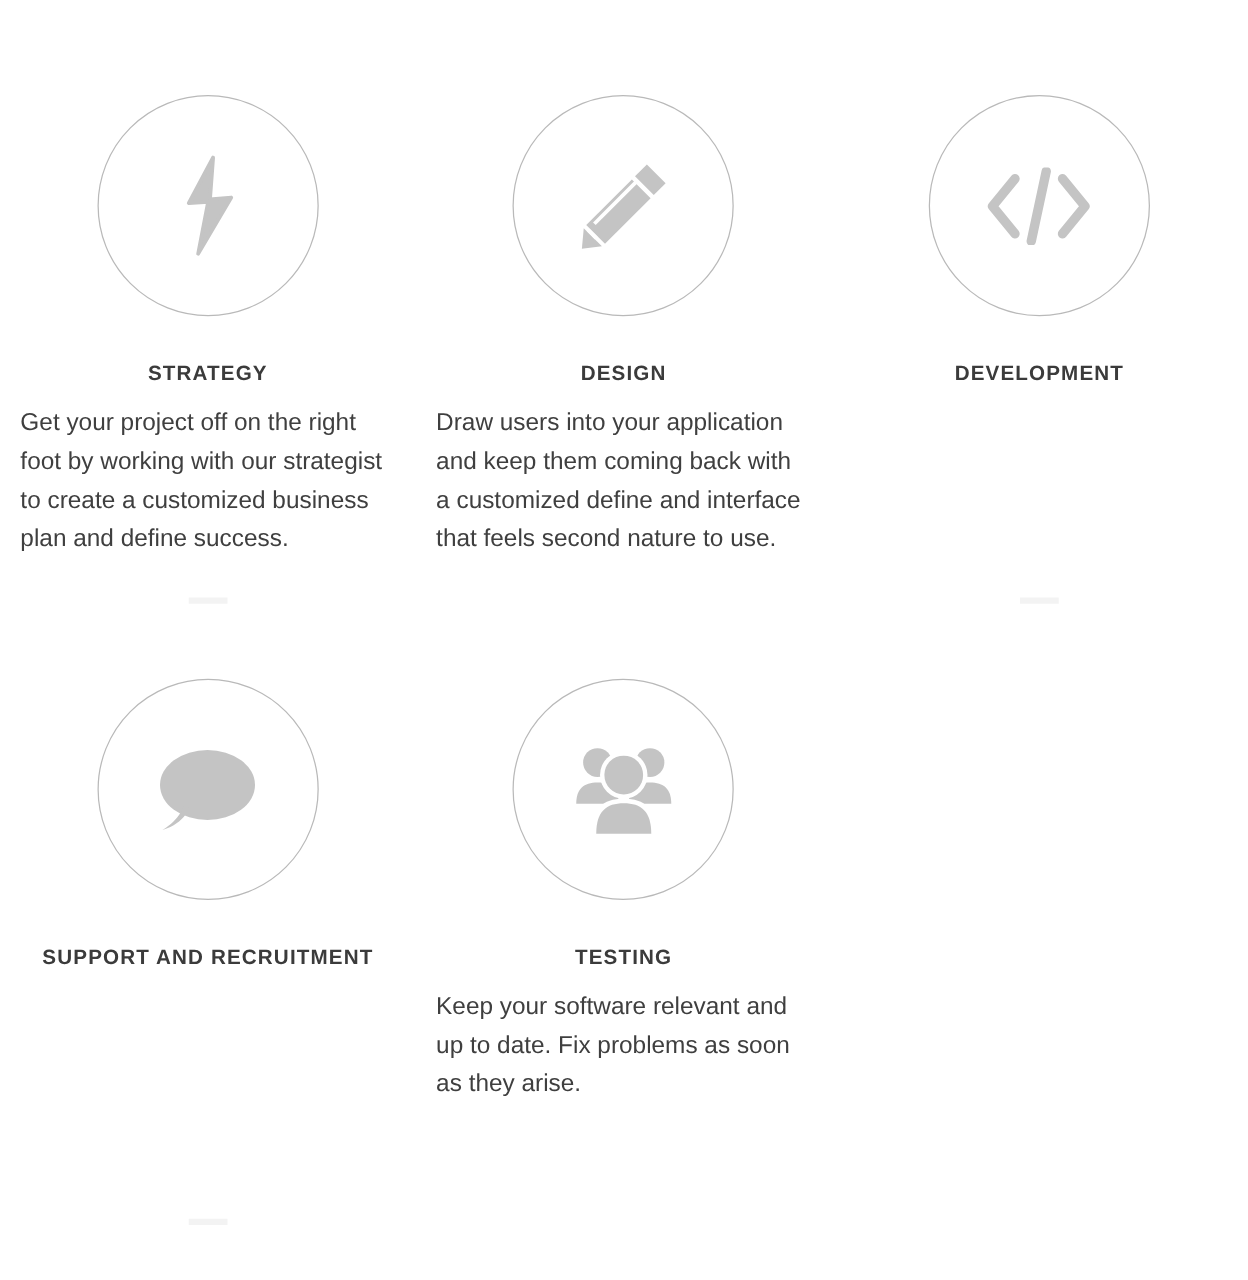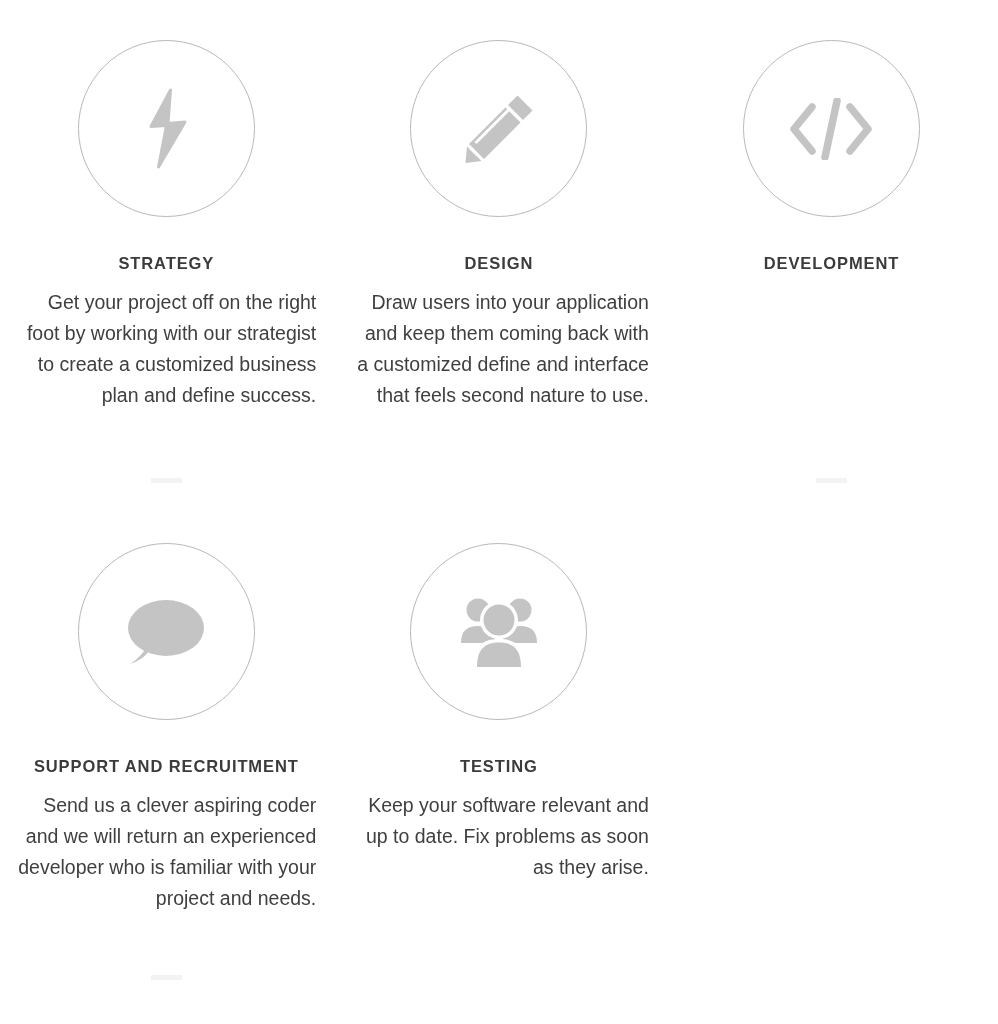--- a/index.html
+++ b/index.html
@@ -25,21 +25,21 @@
   .service-card {
     width: 332.6px;
     box-sizing: border-box;
     display: flex;
     flex-direction: column;
     align-items: center;
     padding: 0 14px;
     position: relative;
   }
 
-  .service-card.row-1 { height: 475px; padding-top: 40px; }
+  .service-card.row-1 { height: 475px; padding-top: 76px; }
   .service-card.row-2 { height: 475px; padding-top: 68px; }
 
   .icon-circle {
     width: 177px;
     height: 177px;
     border-radius: 50%;
     border: 1px solid #b9b9b9;
     box-sizing: border-box;
     display: flex;
     align-items: center;
@@ -60,21 +60,21 @@
     text-align: center;
     line-height: 1.1;
     white-space: nowrap;
   }
 
   .card-text {
     margin-top: 15px;
     font-size: 19.5px;
     font-weight: 400;
     color: #3f3f3f;
-    text-align: right;
+    text-align: left;
     line-height: 31px;
     max-width: 300px;
   }
 
   .divider {
     position: absolute;
     height: 5px;
     width: 31px;
     background: #f3f3f3;
   }
@@ -137,21 +137,20 @@
   <div class="service-card row-2">
     <div class="icon-circle">
       <span>
         <svg width="78" height="68" viewBox="0 0 78 68" aria-hidden="true">
           <ellipse cx="39" cy="30" rx="38" ry="28" fill="#c4c4c4"></ellipse>
           <path d="M24 48 C24 48 22 60 3 66 C3 66 17 58 20 46 Z" fill="#c4c4c4"></path>
         </svg>
       </span>
     </div>
     <div class="card-title">SUPPORT AND RECRUITMENT</div>
-    <div class="card-text">Send us a clever aspiring coder and we will return an experienced developer who is familiar with your project and needs.</div>
     <div class="divider d-bottom"></div>
   </div>
 
   <div class="service-card row-2">
     <div class="icon-circle">
       <span>
         <svg width="80" height="74" viewBox="0 0 80 74" aria-hidden="true">
           <g fill="#c4c4c4">
             <circle cx="19" cy="15" r="11.5"></circle>
             <path d="M2 48 C2 36 8 31 19 31 C30 31 36 36 36 48 Z"></path>

